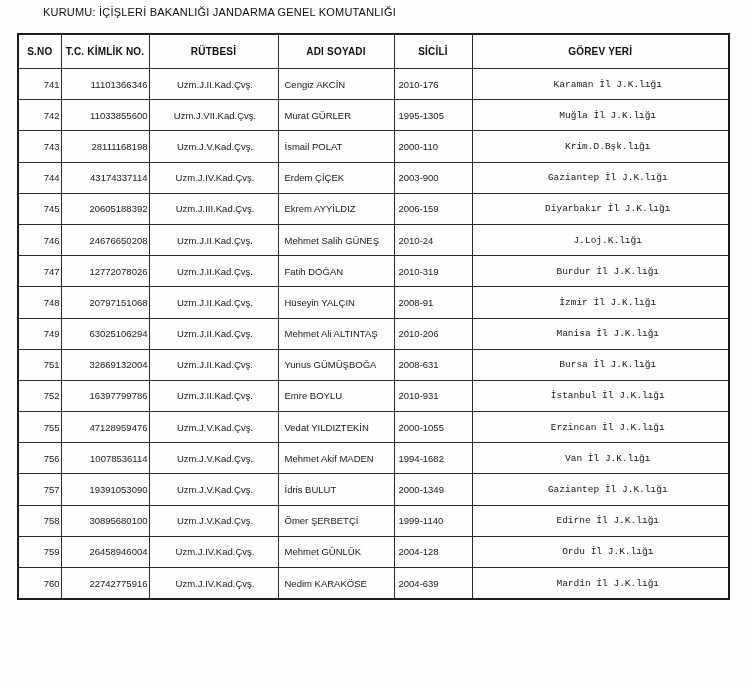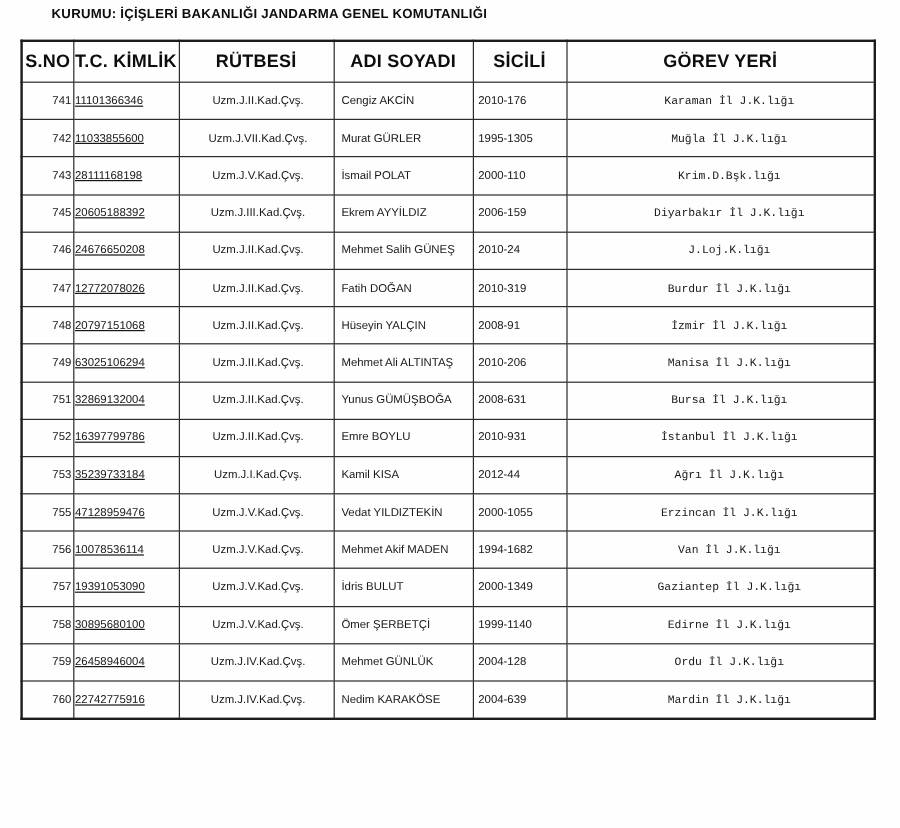--- a/index.html
+++ b/index.html
@@ -15,21 +15,21 @@
     color: #111;
     overflow: hidden;
     
     background: #fefefe;
   }
   .doc-title {
     position: absolute;
     left: 10px;
     top: 6px;
     font-size: 11px;
-    font-weight: bold;
+    font-weight: normal;
     letter-spacing: 0.2px;
     color: #0d0d0d;
     white-space: nowrap;
     padding-left: 33px;
   }
   table.personnel {
     position: absolute;
     left: 17px;
     top: 33px;
     width: 711px;
@@ -39,33 +39,33 @@
   }
   table.personnel th,
   table.personnel td {
     border: 1.4px solid #2a2a2a;
     overflow: hidden;
     white-space: nowrap;
     vertical-align: middle;
   }
   table.personnel th {
     height: 31px;
-    font-size: 15px;
+    font-size: 10px;
     font-weight: bold;
     text-align: center;
     color: #0d0d0d;
     letter-spacing: 0.2px;
   }
   table.personnel td {
     height: 28.2px;
     font-size: 9.5px;
     color: #171717;
   }
   td.c-sno   { text-align: right; margin-left: 24px; }
-  td.c-kimlik{ text-align: left; text-decoration: underline; }
+  td.c-kimlik{ text-align: right; }
   td.c-rutbe { text-align: center; padding-left: 4px; }
   td.c-adi   { text-align: left; padding-left: 6px; }
   td.c-sicil { text-align: left; padding-left: 4px; margin-left: 21px; }
   td.c-gorev { text-align: center; padding-left: 16px; font-family: Liberation Mono, monospace; }
 </style>
 </head>
 <body>
 
 <div class="doc-title">KURUMU: İÇİŞLERİ BAKANLIĞI JANDARMA GENEL KOMUTANLIĞI</div>
 
@@ -107,20 +107,28 @@
   </tr>
       <tr>
     <td class="c-sno">743</td>
     <td class="c-kimlik">28111168198</td>
     <td class="c-rutbe">Uzm.J.V.Kad.Çvş.</td>
     <td class="c-adi">İsmail POLAT</td>
     <td class="c-sicil">2000-110</td>
     <td class="c-gorev">Krim.D.Bşk.lığı</td>
   </tr>
       <tr>
+    <td class="c-sno">744</td>
+    <td class="c-kimlik">43174337114</td>
+    <td class="c-rutbe">Uzm.J.IV.Kad.Çvş.</td>
+    <td class="c-adi">Erdem ÇİÇEK</td>
+    <td class="c-sicil">2003-900</td>
+    <td class="c-gorev">Gaziantep İl J.K.lığı</td>
+  </tr>
+      <tr>
     <td class="c-sno">745</td>
     <td class="c-kimlik">20605188392</td>
     <td class="c-rutbe">Uzm.J.III.Kad.Çvş.</td>
     <td class="c-adi">Ekrem AYYİLDIZ</td>
     <td class="c-sicil">2006-159</td>
     <td class="c-gorev">Diyarbakır İl J.K.lığı</td>
   </tr>
       <tr>
     <td class="c-sno">746</td>
     <td class="c-kimlik">24676650208</td>
@@ -163,28 +171,20 @@
   </tr>
       <tr>
     <td class="c-sno">752</td>
     <td class="c-kimlik">16397799786</td>
     <td class="c-rutbe">Uzm.J.II.Kad.Çvş.</td>
     <td class="c-adi">Emre BOYLU</td>
     <td class="c-sicil">2010-931</td>
     <td class="c-gorev">İstanbul İl J.K.lığı</td>
   </tr>
       <tr>
-    <td class="c-sno">753</td>
-    <td class="c-kimlik">35239733184</td>
-    <td class="c-rutbe">Uzm.J.I.Kad.Çvş.</td>
-    <td class="c-adi">Kamil KISA</td>
-    <td class="c-sicil">2012-44</td>
-    <td class="c-gorev">Ağrı İl J.K.lığı</td>
-  </tr>
-      <tr>
     <td class="c-sno">755</td>
     <td class="c-kimlik">47128959476</td>
     <td class="c-rutbe">Uzm.J.V.Kad.Çvş.</td>
     <td class="c-adi">Vedat YILDIZTEKİN</td>
     <td class="c-sicil">2000-1055</td>
     <td class="c-gorev">Erzincan İl J.K.lığı</td>
   </tr>
       <tr>
     <td class="c-sno">756</td>
     <td class="c-kimlik">10078536114</td>

